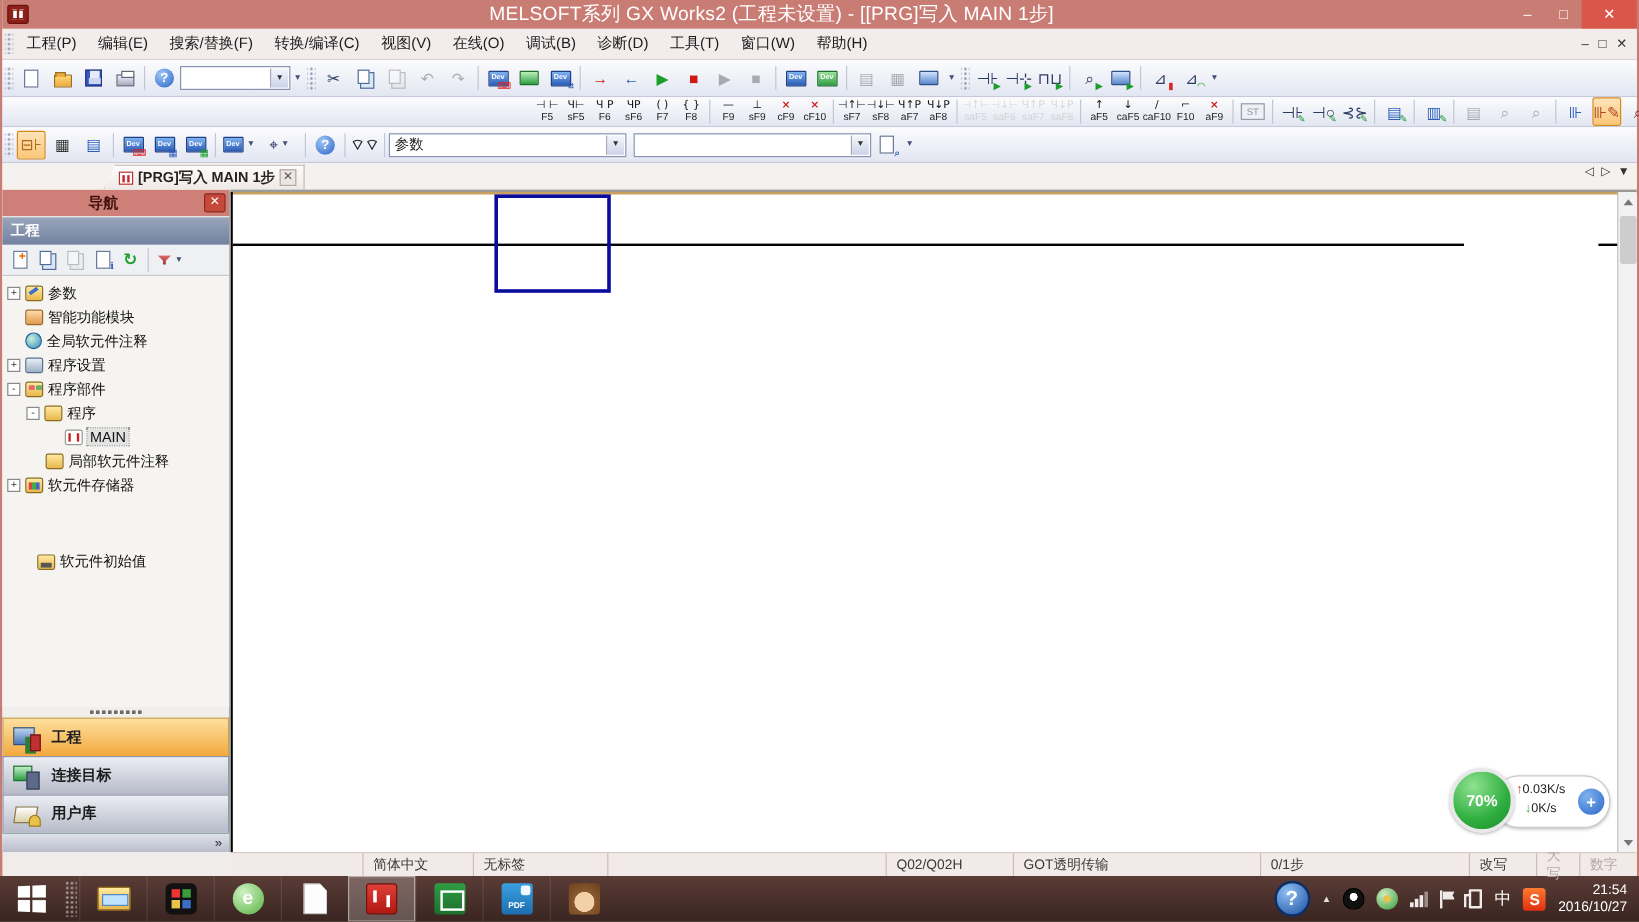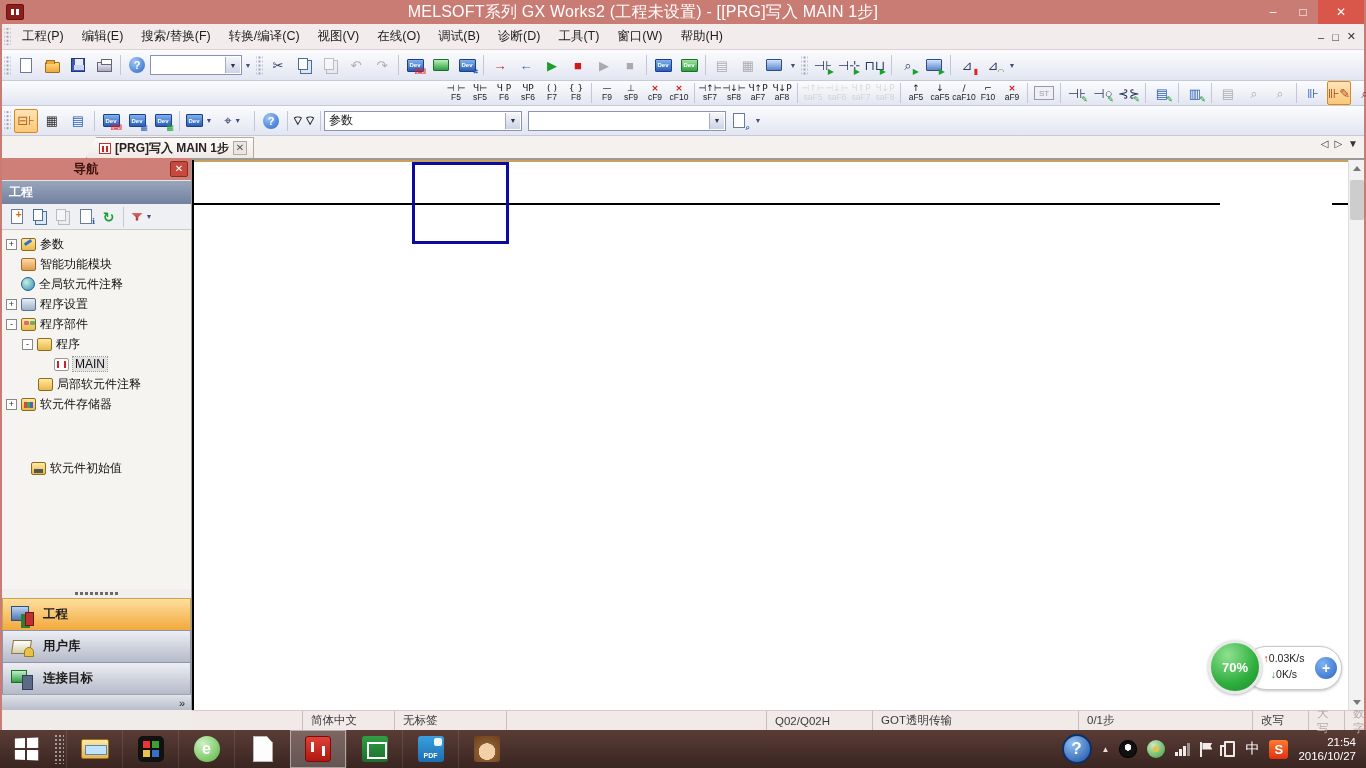--- a/index.html
+++ b/index.html
@@ -655,26 +655,26 @@
           <i></i>
           <i></i>
           <i></i>
           <i></i>
         </div>
       <div class="navbtn active">
         <span class="nb-ic proj"></span>
         <span>工程</span>
       </div>
       <div class="navbtn">
+        <span class="nb-ic conn"></span>
+        <span>连接目标</span>
+      </div>
+      <div class="navbtn">
         <span class="nb-ic lib"></span>
         <span>用户库</span>
-      </div>
-      <div class="navbtn">
-        <span class="nb-ic conn"></span>
-        <span>连接目标</span>
       </div>
       <div class="nav-strip">
         <span>»</span>
       </div>
     </div>
 
     <div class="editor">
       <div class="rail-v" style="left:0;"></div>
       <div class="rail-h" style="left:2px; width:1026px;"></div>
       <div class="rail-h" style="left:1140px; width:16px;"></div>
@@ -708,21 +708,21 @@
   <div class="statusbar">
     <div class="sb-cell first" style="width:110px;"></div>
     <div class="sb-cell" style="width:92px;">简体中文</div>
     <div class="sb-cell" style="width:112px;">无标签</div>
     <div class="sb-fill"></div>
     <div class="sb-cell" style="width:106px;">Q02/Q02H</div>
     <div class="sb-cell" style="width:206px;">GOT透明传输</div>
     <div class="sb-cell" style="width:174px;">0/1步</div>
     <div class="sb-cell" style="width:56px;">改写</div>
     <div class="sb-cell gray" style="width:36px;">大写</div>
-    <div class="sb-cell gray" style="width:20px;">数字</div>
+    <div class="sb-cell gray" style="width:48px;">数字</div>
   </div>
 </div>
 
 <div class="taskbar">
   <div class="start">
       <span class="winlogo">
         <i></i>
         <i></i>
         <i></i>
         <i></i>

